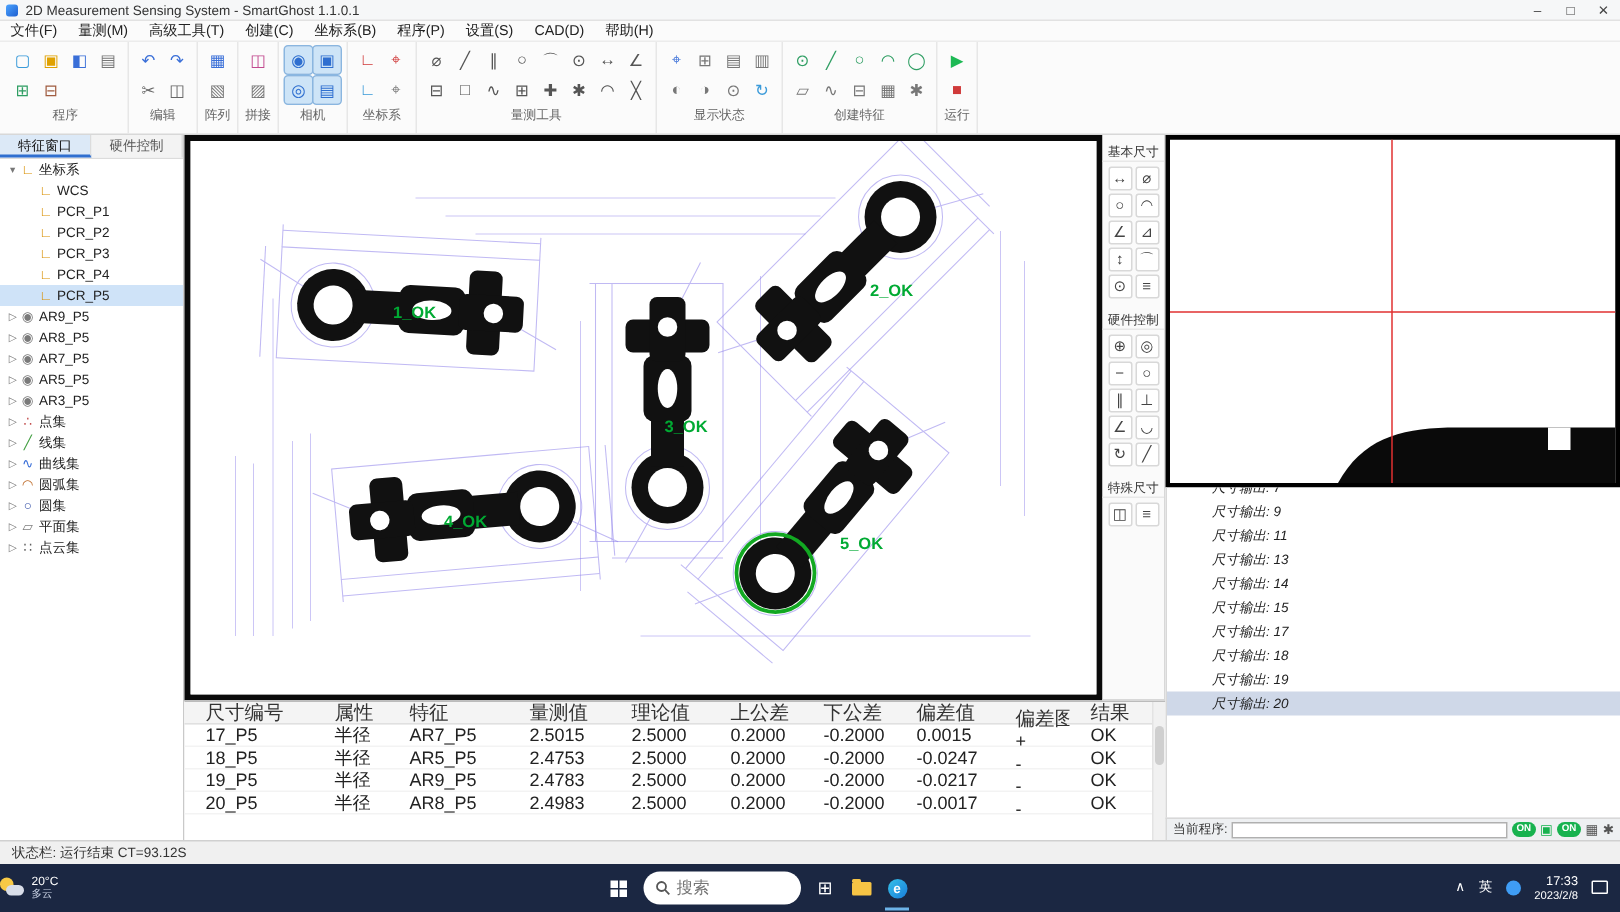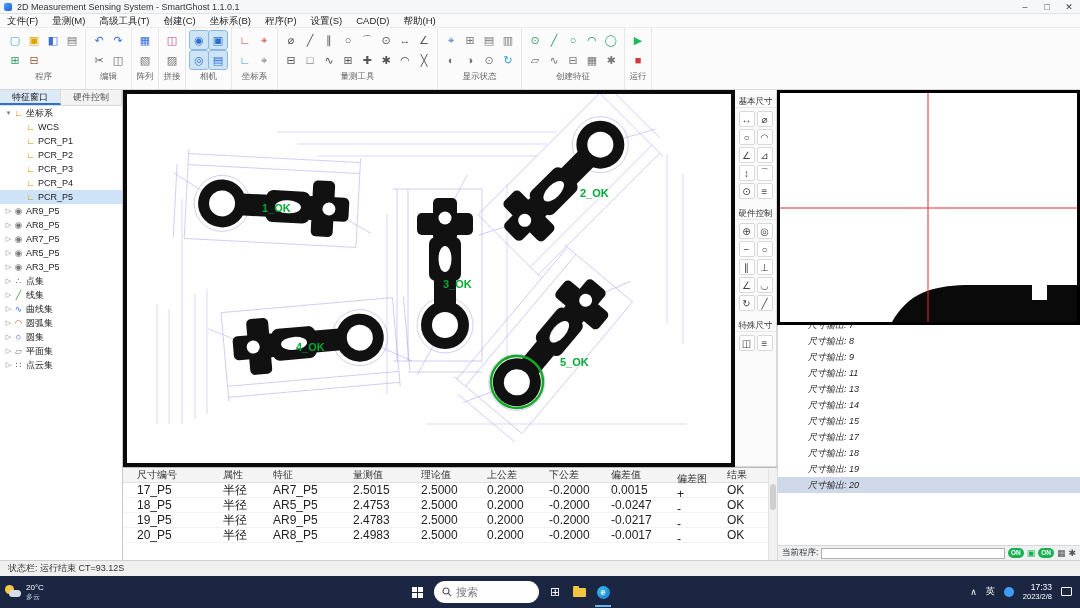--- a/index.html
+++ b/index.html
@@ -54,21 +54,21 @@
     border-right:1px solid #d8d8d8; border-bottom:1px solid #d8d8d8; font-size:8.5px; }
   .dsec-title { text-align:center; color:#333; height:14px; line-height:14px; margin-top:4px;
     border-bottom:1px solid #e8e8e8; white-space:nowrap; }
   .dicons { display:flex; flex-wrap:wrap; justify-content:center; gap:2px; padding:3px 2px; }
   .dbtn { width:16px; height:16px; border:1px solid #d8d8d8; background:#fff; display:flex;
     align-items:center; justify-content:center; font-size:10px; color:#444; border-radius:2px; }
 
   
   #table-area { left:123px; top:467px; width:654px; height:93px; background:#fff; border-top:1px solid #bbb; }
   .rowflex { display:flex; align-items:center; }
-  .thead { height:15px; background:#f4f4f4; border-bottom:1px solid #e0e0e0; font-size:10px; color:#333; }
+  .thead { height:15px; background:#f4f4f4; border-bottom:1px solid #e0e0e0; font-size:13px; color:#333; }
   .trowd { height:15px; font-size:12px; color:#222; border-bottom:1px solid #f3f3f3; }
   .rowflex span { display:block; padding-left:14px; white-space:nowrap; overflow:hidden; flex:none; }
   .rowflex span:nth-of-type(1){width:86px;} .rowflex span:nth-of-type(2){width:50px;}
   .rowflex span:nth-of-type(3){width:80px;} .rowflex span:nth-of-type(4){width:68px;}
   .rowflex span:nth-of-type(5){width:66px;} .rowflex span:nth-of-type(6){width:62px;}
   .rowflex span:nth-of-type(7){width:62px;} .rowflex span:nth-of-type(8){width:66px;}
   .rowflex span:nth-of-type(9){width:50px;margin-top:8px;} .rowflex span:nth-of-type(10){width:46px;}
   .tscroll { position:absolute; right:0; top:0; width:9px; height:93px; background:#f1f1f1; border-left:1px solid #e3e3e3; }
   .tthumb { margin:16px 1px 0; height:26px; background:#cfcfcf; border-radius:3px; }
 
@@ -96,21 +96,21 @@
   
   #statusbar { left:0; top:560px; width:1080px; height:16px; background:#f0f0f0;
     border-top:1px solid #d0d0d0; display:flex; align-items:center; font-size:9px; color:#333; padding:0 8px; }
   #statusbar .spacer { flex:1; }
   .scoord { margin-left:20px; white-space:nowrap; }
 
   
   #taskbar { left:0; top:576px; width:1080px; height:32px; background:#1b2742; display:flex;
     align-items:center; color:#fff; }
   .tb-spacer { flex:1; }
-  #weather { display:flex; align-items:center; gap:5px; padding:0 5px; height:32px; }
+  #weather { display:flex; align-items:center; gap:5px; padding:0 0; height:32px; }
   .w-icon { position:relative; width:16px; height:14px; }
   .w-sun { position:absolute; left:0; top:0; width:9px; height:9px; border-radius:50%; background:#f8c945; }
   .w-cloud { position:absolute; left:4px; top:5px; width:12px; height:7px; border-radius:4px; background:#d8dde8; }
   .w-text { display:flex; flex-direction:column; line-height:1.1; }
   .w-temp { font-size:8px; } .w-desc { font-size:7px; color:#c9d2e3; }
   #start-button { width:26px; height:32px; display:flex; align-items:center; justify-content:center; }
   .startgrid { display:grid; grid-template-columns:5px 5px; grid-template-rows:5px 5px; gap:1px; }
   .startgrid i { background:#fff; display:block; }
   #searchbox { width:105px; height:22px; background:#fff; border-radius:11px; display:flex;
     align-items:center; gap:4px; padding:0 8px; margin:0 4px; }
@@ -616,23 +616,20 @@
   </svg>
 </div>
 
 <div class="abs" id="outlist" data-name="dimension-output-list">
   <div class="inner">
 
       <div class="orow" data-name="dimension-output-item">
         <span data-name="dimension-output-label">尺寸输出: 7</span>
       </div>
 
-      <div class="orow" data-name="dimension-output-item">
-        <span data-name="dimension-output-label">尺寸输出: 8</span>
-      </div>
 
       <div class="orow" data-name="dimension-output-item">
         <span data-name="dimension-output-label">尺寸输出: 9</span>
       </div>
 
 
       <div class="orow" data-name="dimension-output-item">
         <span data-name="dimension-output-label">尺寸输出: 11</span>
       </div>
 

